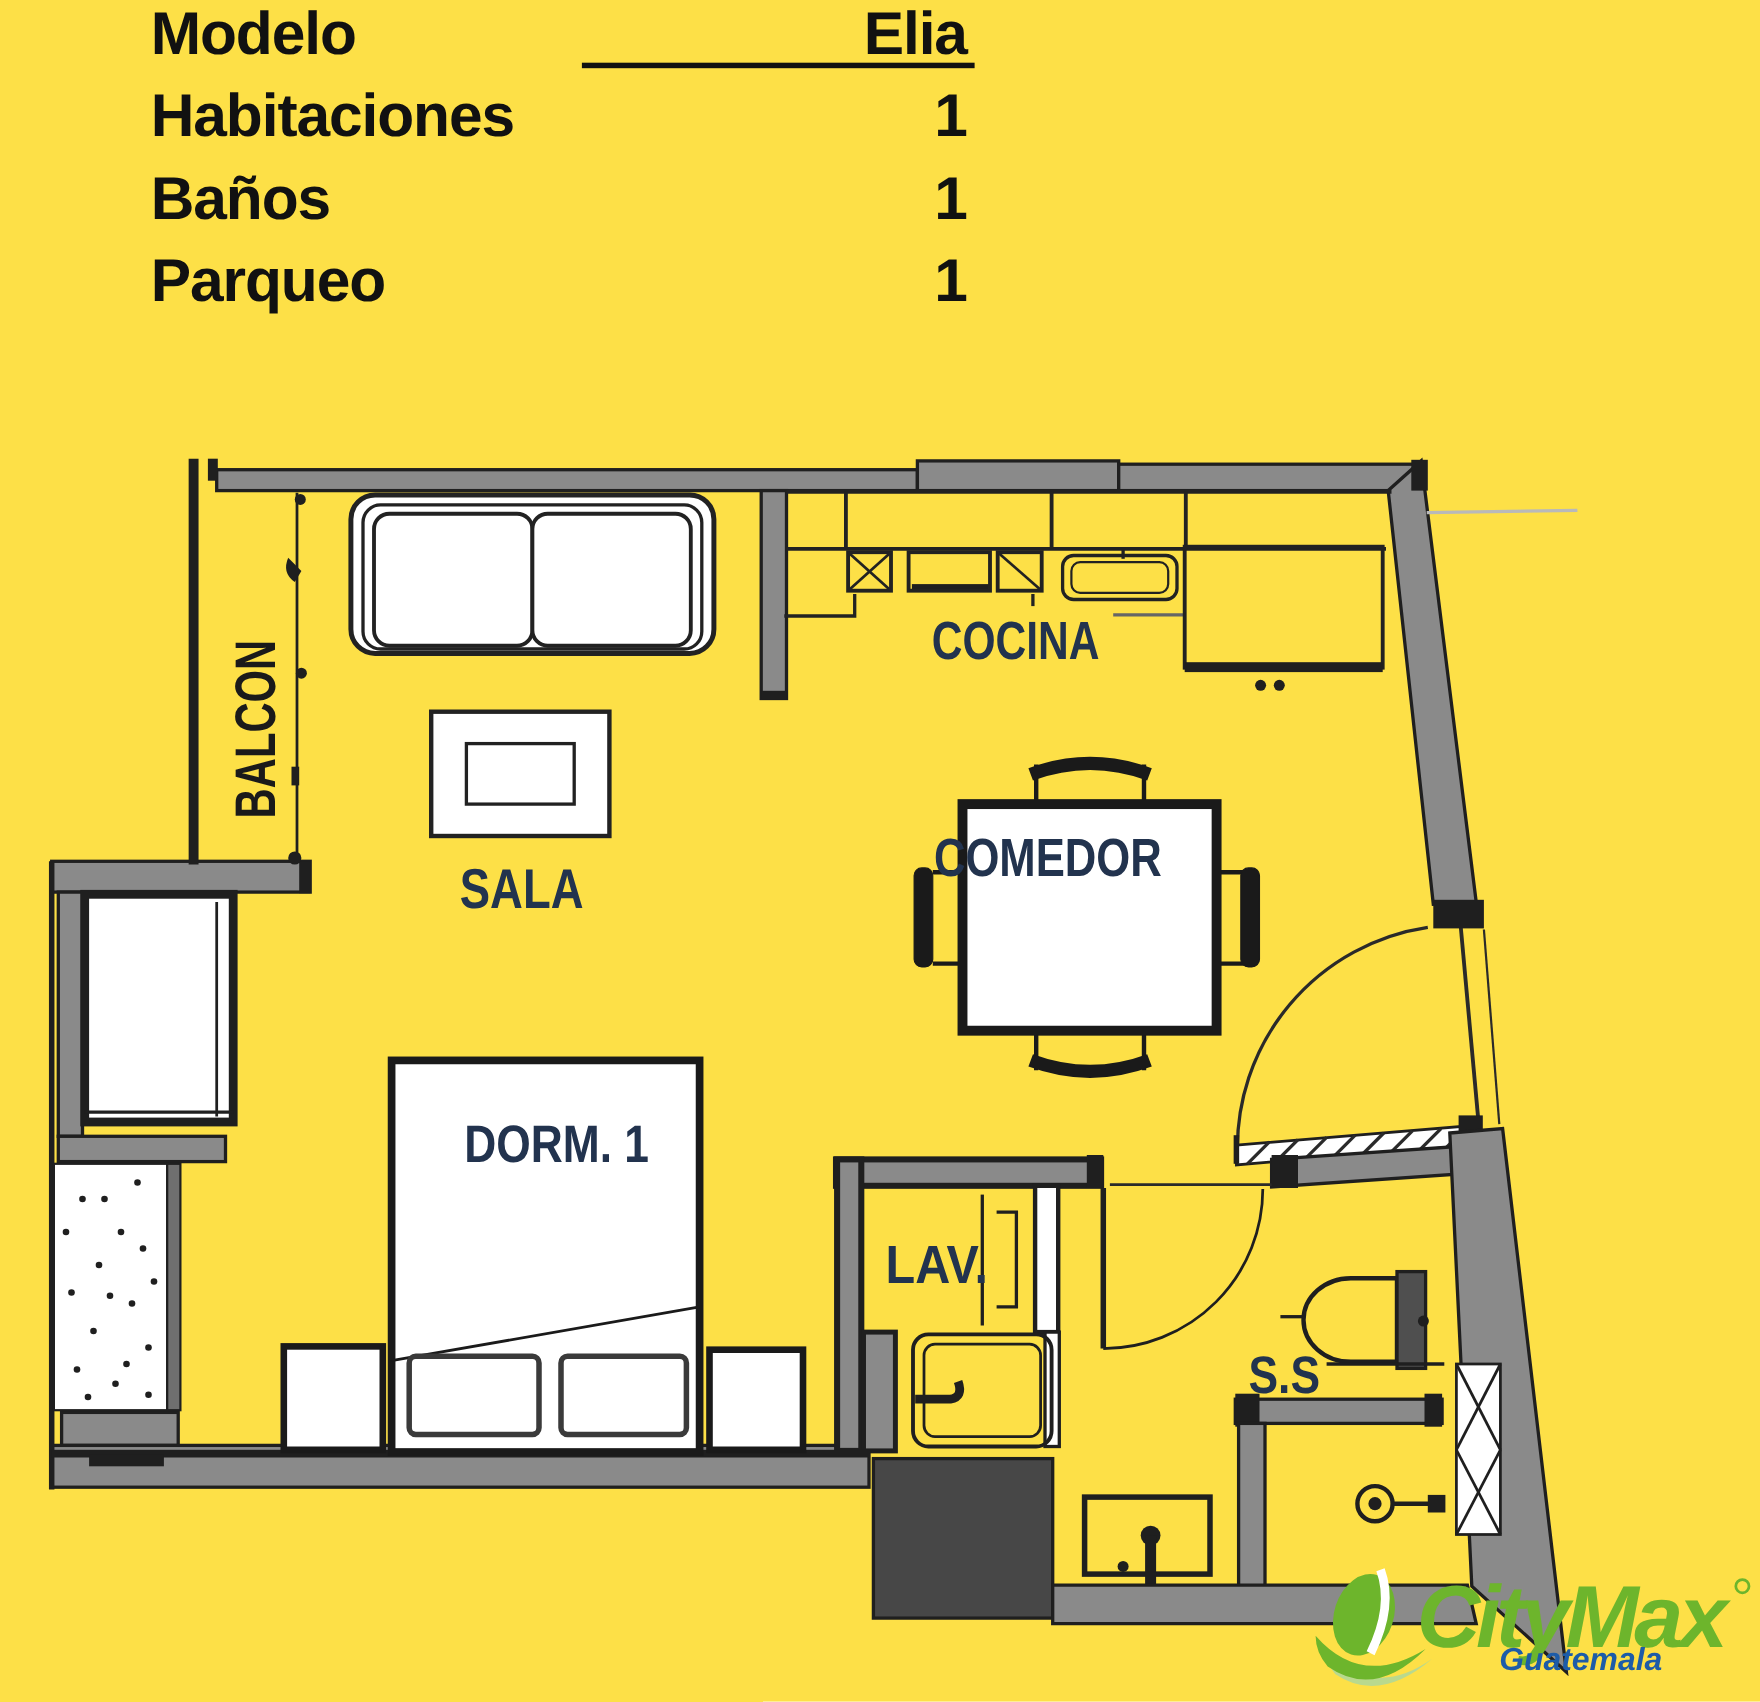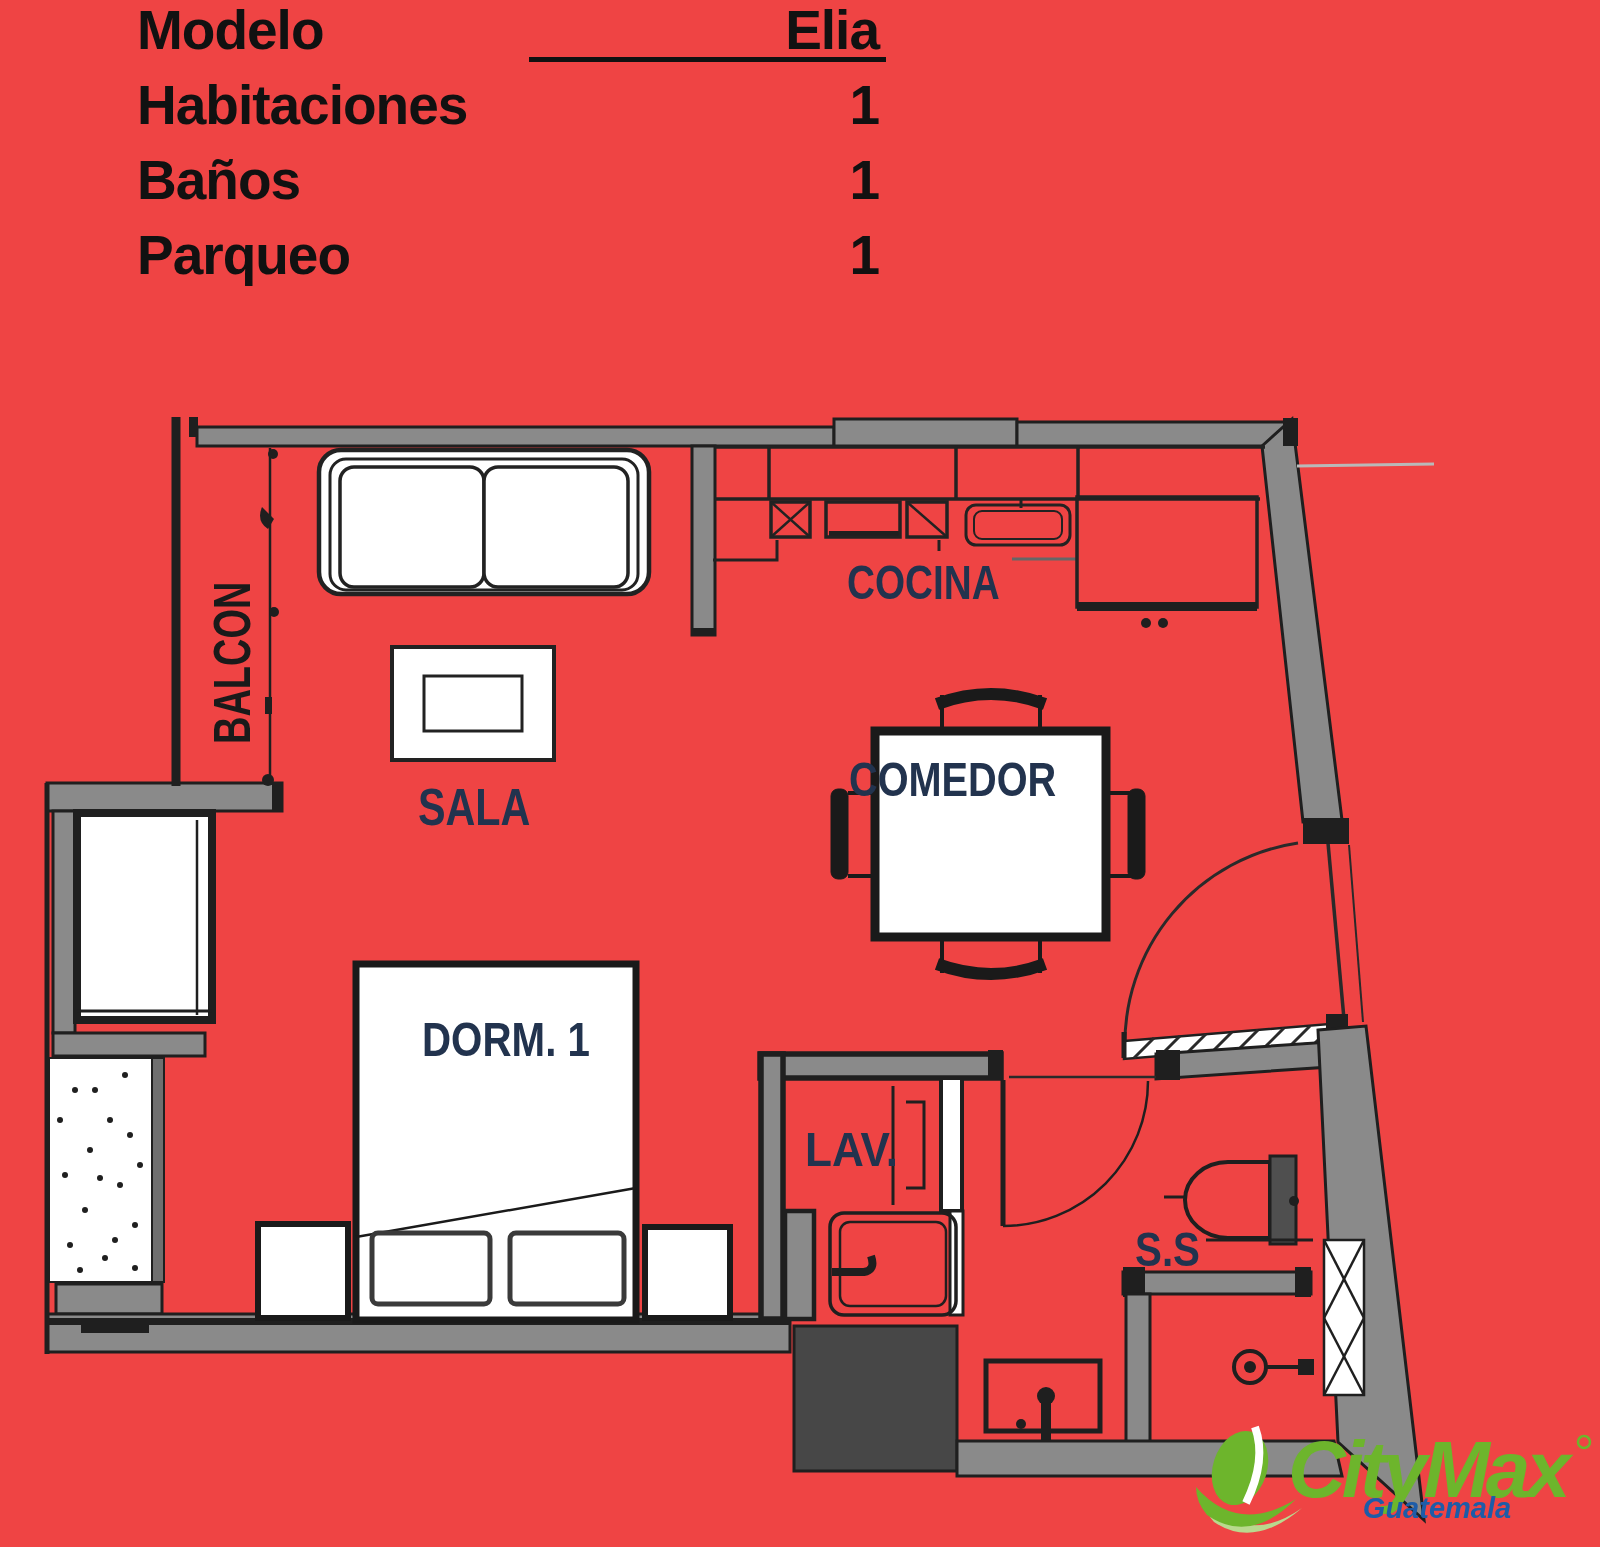--- a/index.html
+++ b/index.html
@@ -1,16 +1,16 @@
 <!DOCTYPE html>
 <html><head>
 <meta charset="utf-8">
 <style>
   html,body{margin:0;padding:0;background:#ffffff;}
-  #page{position:relative;width:1600px;height:1547px;background:#ef4444;overflow:hidden;}
+  #page{position:relative;width:1600px;height:1547px;background:#fde047;overflow:hidden;}
   svg{display:block;}
   text{font-family:"Liberation Sans", sans-serif;}
 </style>
 </head>
 <body>
 <div id="page">
 <svg width="1600" height="1547" viewBox="0 0 1600 1547">
 <defs>
   <pattern id="hatch" width="26" height="26" patternUnits="userSpaceOnUse" patternTransform="rotate(45)">
     <rect width="26" height="26" fill="#ffffff"></rect>

